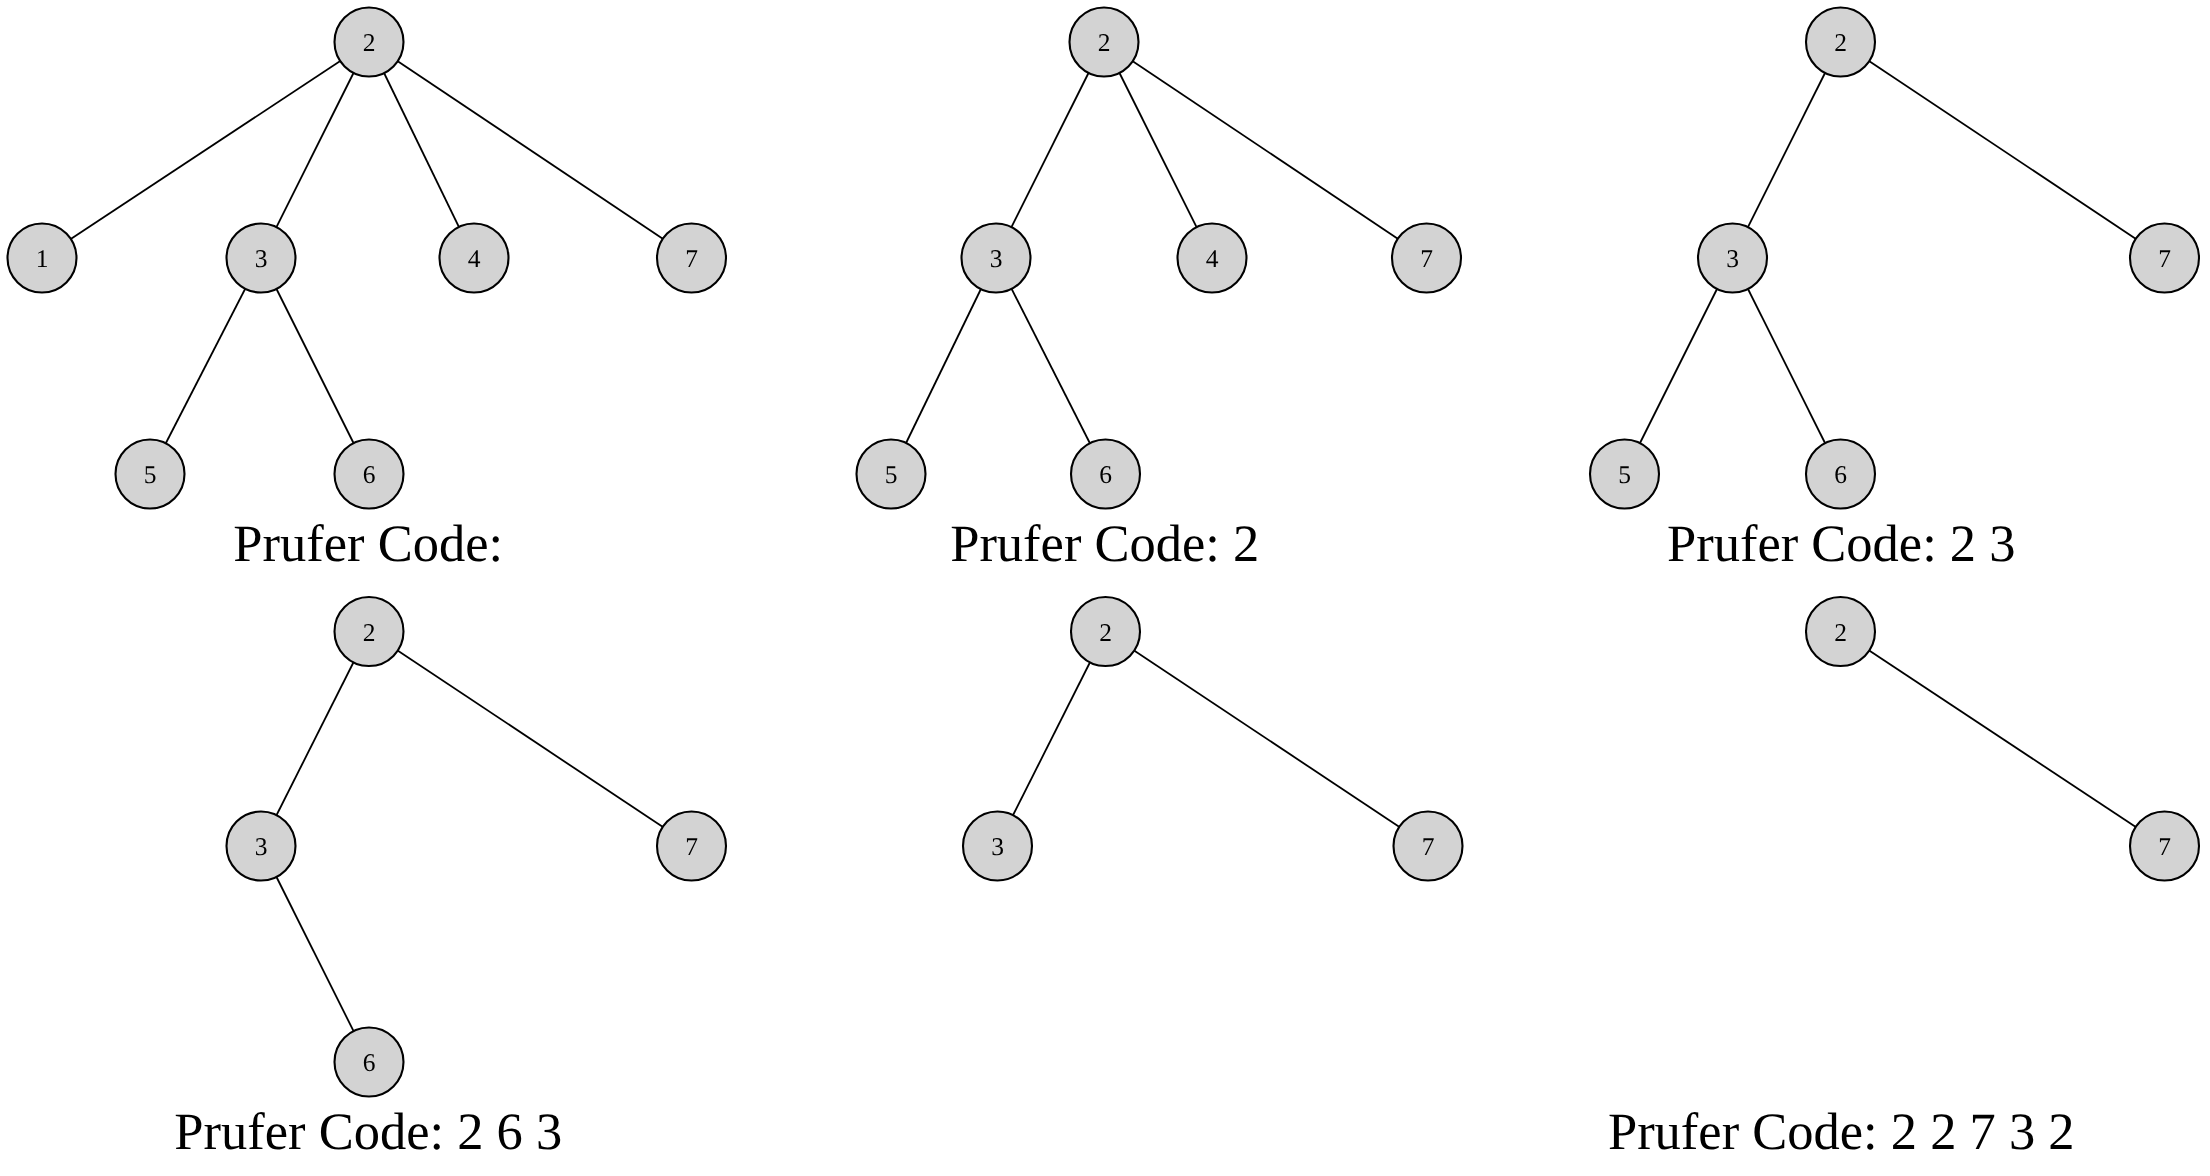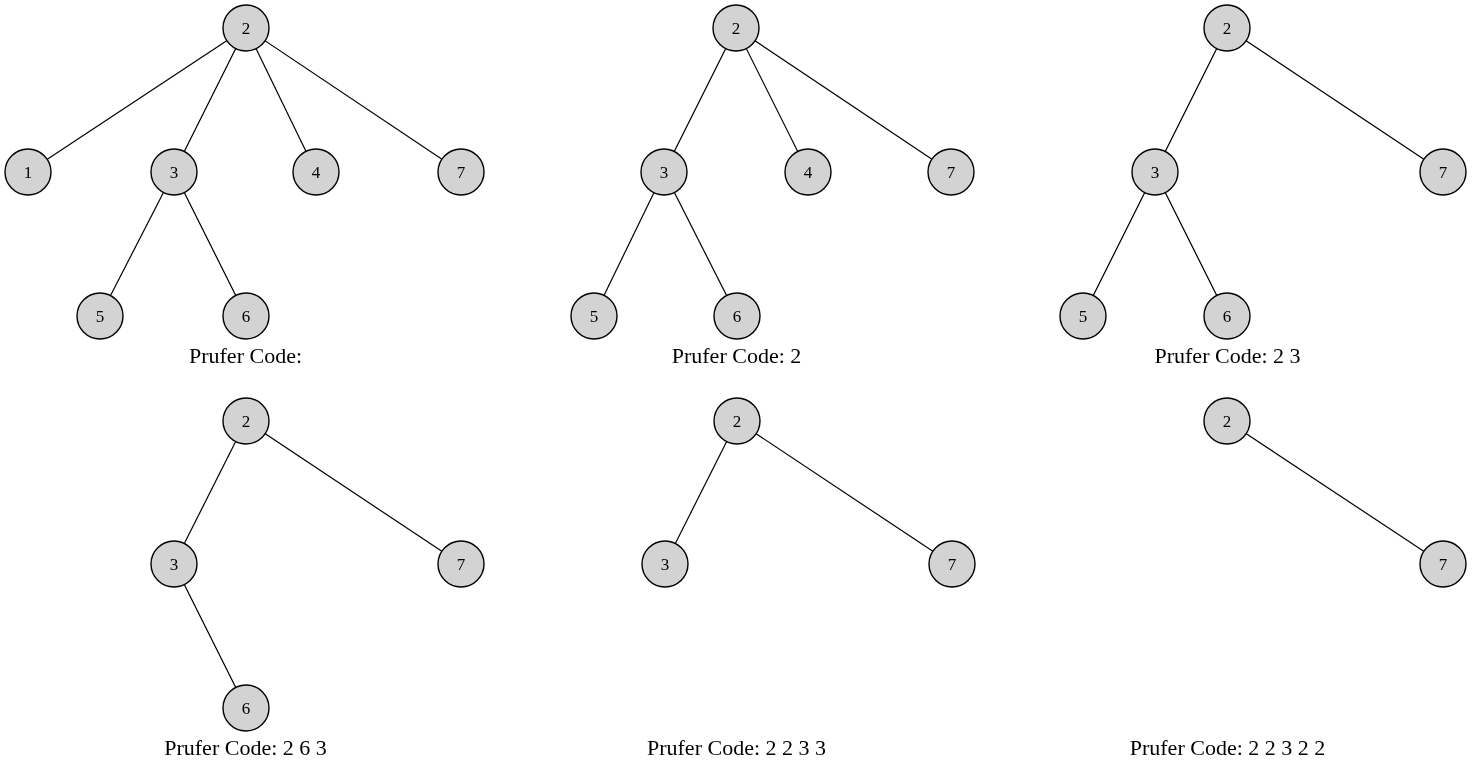--- a/index.html
+++ b/index.html
@@ -31,21 +31,21 @@
     left: 0;
     top: 0;
     display: block;
   }
   .caption {
     position: absolute;
     left: 0;
     top: 343px;
     width: 100%;
     text-align: center;
-    font-size: 22px;
+    font-size: 35px;
     line-height: 1.15;
     white-space: nowrap;
     color: #000000;
   }
   .node-label {
     font-family: "Liberation Serif", "DejaVu Serif", serif;
     font-size: 17px;
     fill: #000000;
   }
 </style>
@@ -194,31 +194,30 @@
         </g>
         <g>
           <circle cx="174" cy="172" r="23" fill="#d3d3d3" stroke="#000000" stroke-width="1.4"></circle>
           <text x="174" y="178" text-anchor="middle" class="node-label">3</text>
         </g>
         <g>
           <circle cx="461" cy="172" r="23" fill="#d3d3d3" stroke="#000000" stroke-width="1.4"></circle>
           <text x="461" y="178" text-anchor="middle" class="node-label">7</text>
         </g>
       </svg>
-    <div class="caption">Prufer Code: 2 2 3 3</div>
   </div>
 
   <div class="panel">
     <svg width="491" height="392" viewBox="0 0 491 392">
         <line x1="245" y1="29" x2="461" y2="172" stroke="#000000" stroke-width="1.2"></line>
         <g>
           <circle cx="245" cy="29" r="23" fill="#d3d3d3" stroke="#000000" stroke-width="1.4"></circle>
           <text x="245" y="35" text-anchor="middle" class="node-label">2</text>
         </g>
         <g>
           <circle cx="461" cy="172" r="23" fill="#d3d3d3" stroke="#000000" stroke-width="1.4"></circle>
           <text x="461" y="178" text-anchor="middle" class="node-label">7</text>
         </g>
       </svg>
-    <div class="caption">Prufer Code: 2 2 3 2 2</div>
+    <div class="caption">Prufer Code: 2 2 7 3 2</div>
   </div>
 
 </div>
 
 </body></html>

